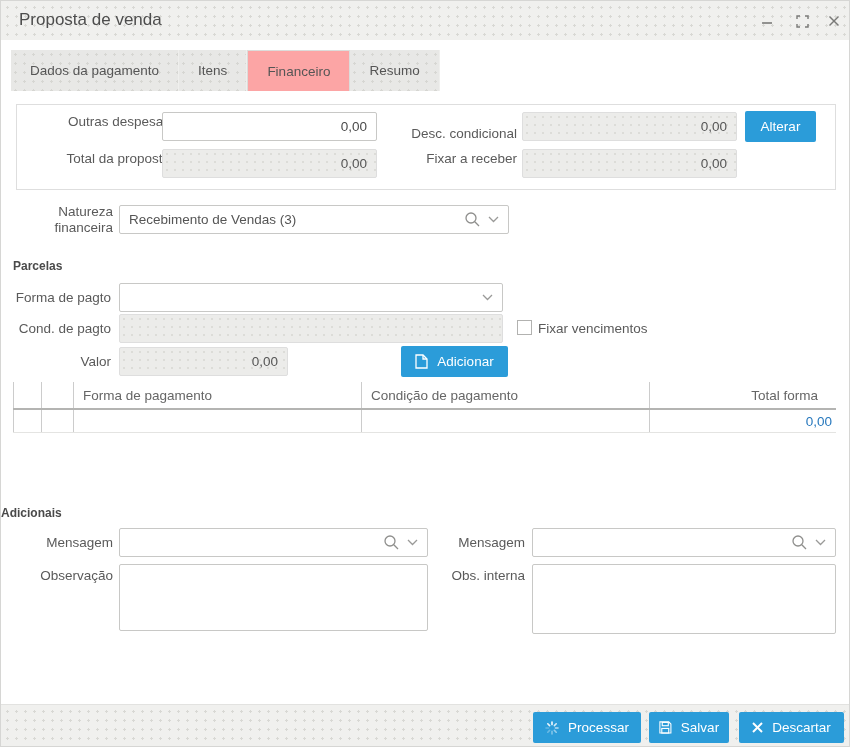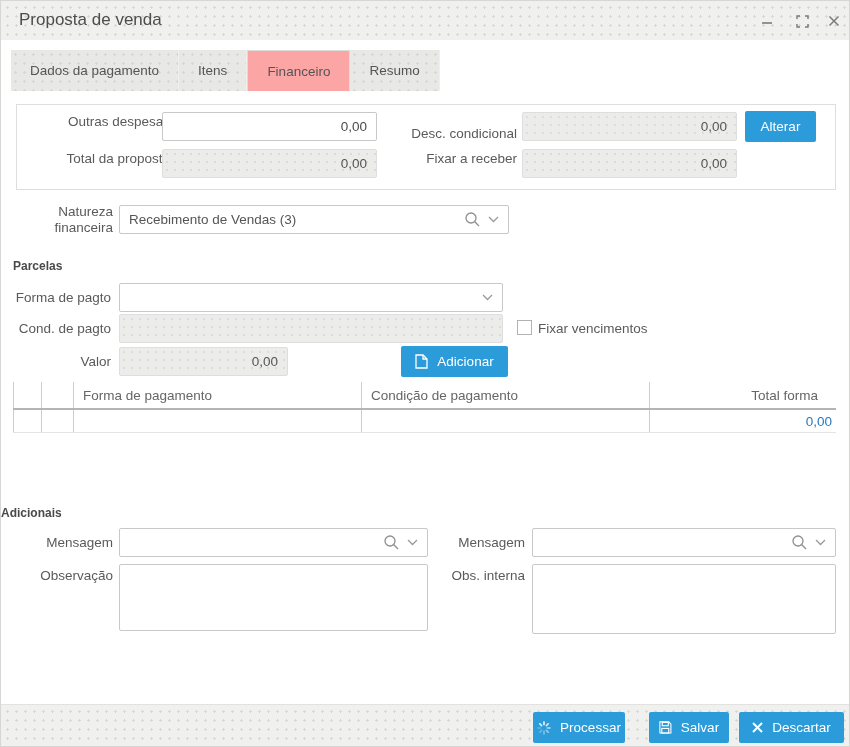--- a/index.html
+++ b/index.html
@@ -236,21 +236,21 @@
     </span>
   </div>
 
   <div class="lbl" style="left:0px; top:567px; width:112px;">Observação</div>
   <textarea class="abs inp" style="left: 118px; top: 563px; width: 309px; height: 67px;"></textarea>
 
   <div class="lbl" style="left:380px; top:567px; width:144px;">Obs. interna</div>
   <textarea class="abs inp" style="left: 531px; top: 563px; width: 304px; height: 70px;"></textarea>
 
   <div class="abs footer dotted">
-    <button class="btn" style="left:532px; top:7px; width:92px; height:31px; background:#2b9cd9;">
+    <button class="btn" style="left:532px; top:7px; width:108px; height:31px; background:#2b9cd9;">
       <span class="icon" style="color:#fff;">
         <svg width="14" height="14" viewBox="0 0 14 14" stroke="#fff" stroke-width="1.6" stroke-linecap="round">
           <line x1="7" y1="1" x2="7" y2="3.6" opacity="0.95"></line>
           <line x1="11.2" y1="2.8" x2="9.4" y2="4.6" opacity="0.8"></line>
           <line x1="13" y1="7" x2="10.4" y2="7" opacity="0.65"></line>
           <line x1="11.2" y1="11.2" x2="9.4" y2="9.4" opacity="0.5"></line>
           <line x1="7" y1="13" x2="7" y2="10.4" opacity="0.4"></line>
           <line x1="2.8" y1="11.2" x2="4.6" y2="9.4" opacity="0.3"></line>
           <line x1="1" y1="7" x2="3.6" y2="7" opacity="0.25"></line>
           <line x1="2.8" y1="2.8" x2="4.6" y2="4.6" opacity="0.9"></line>

